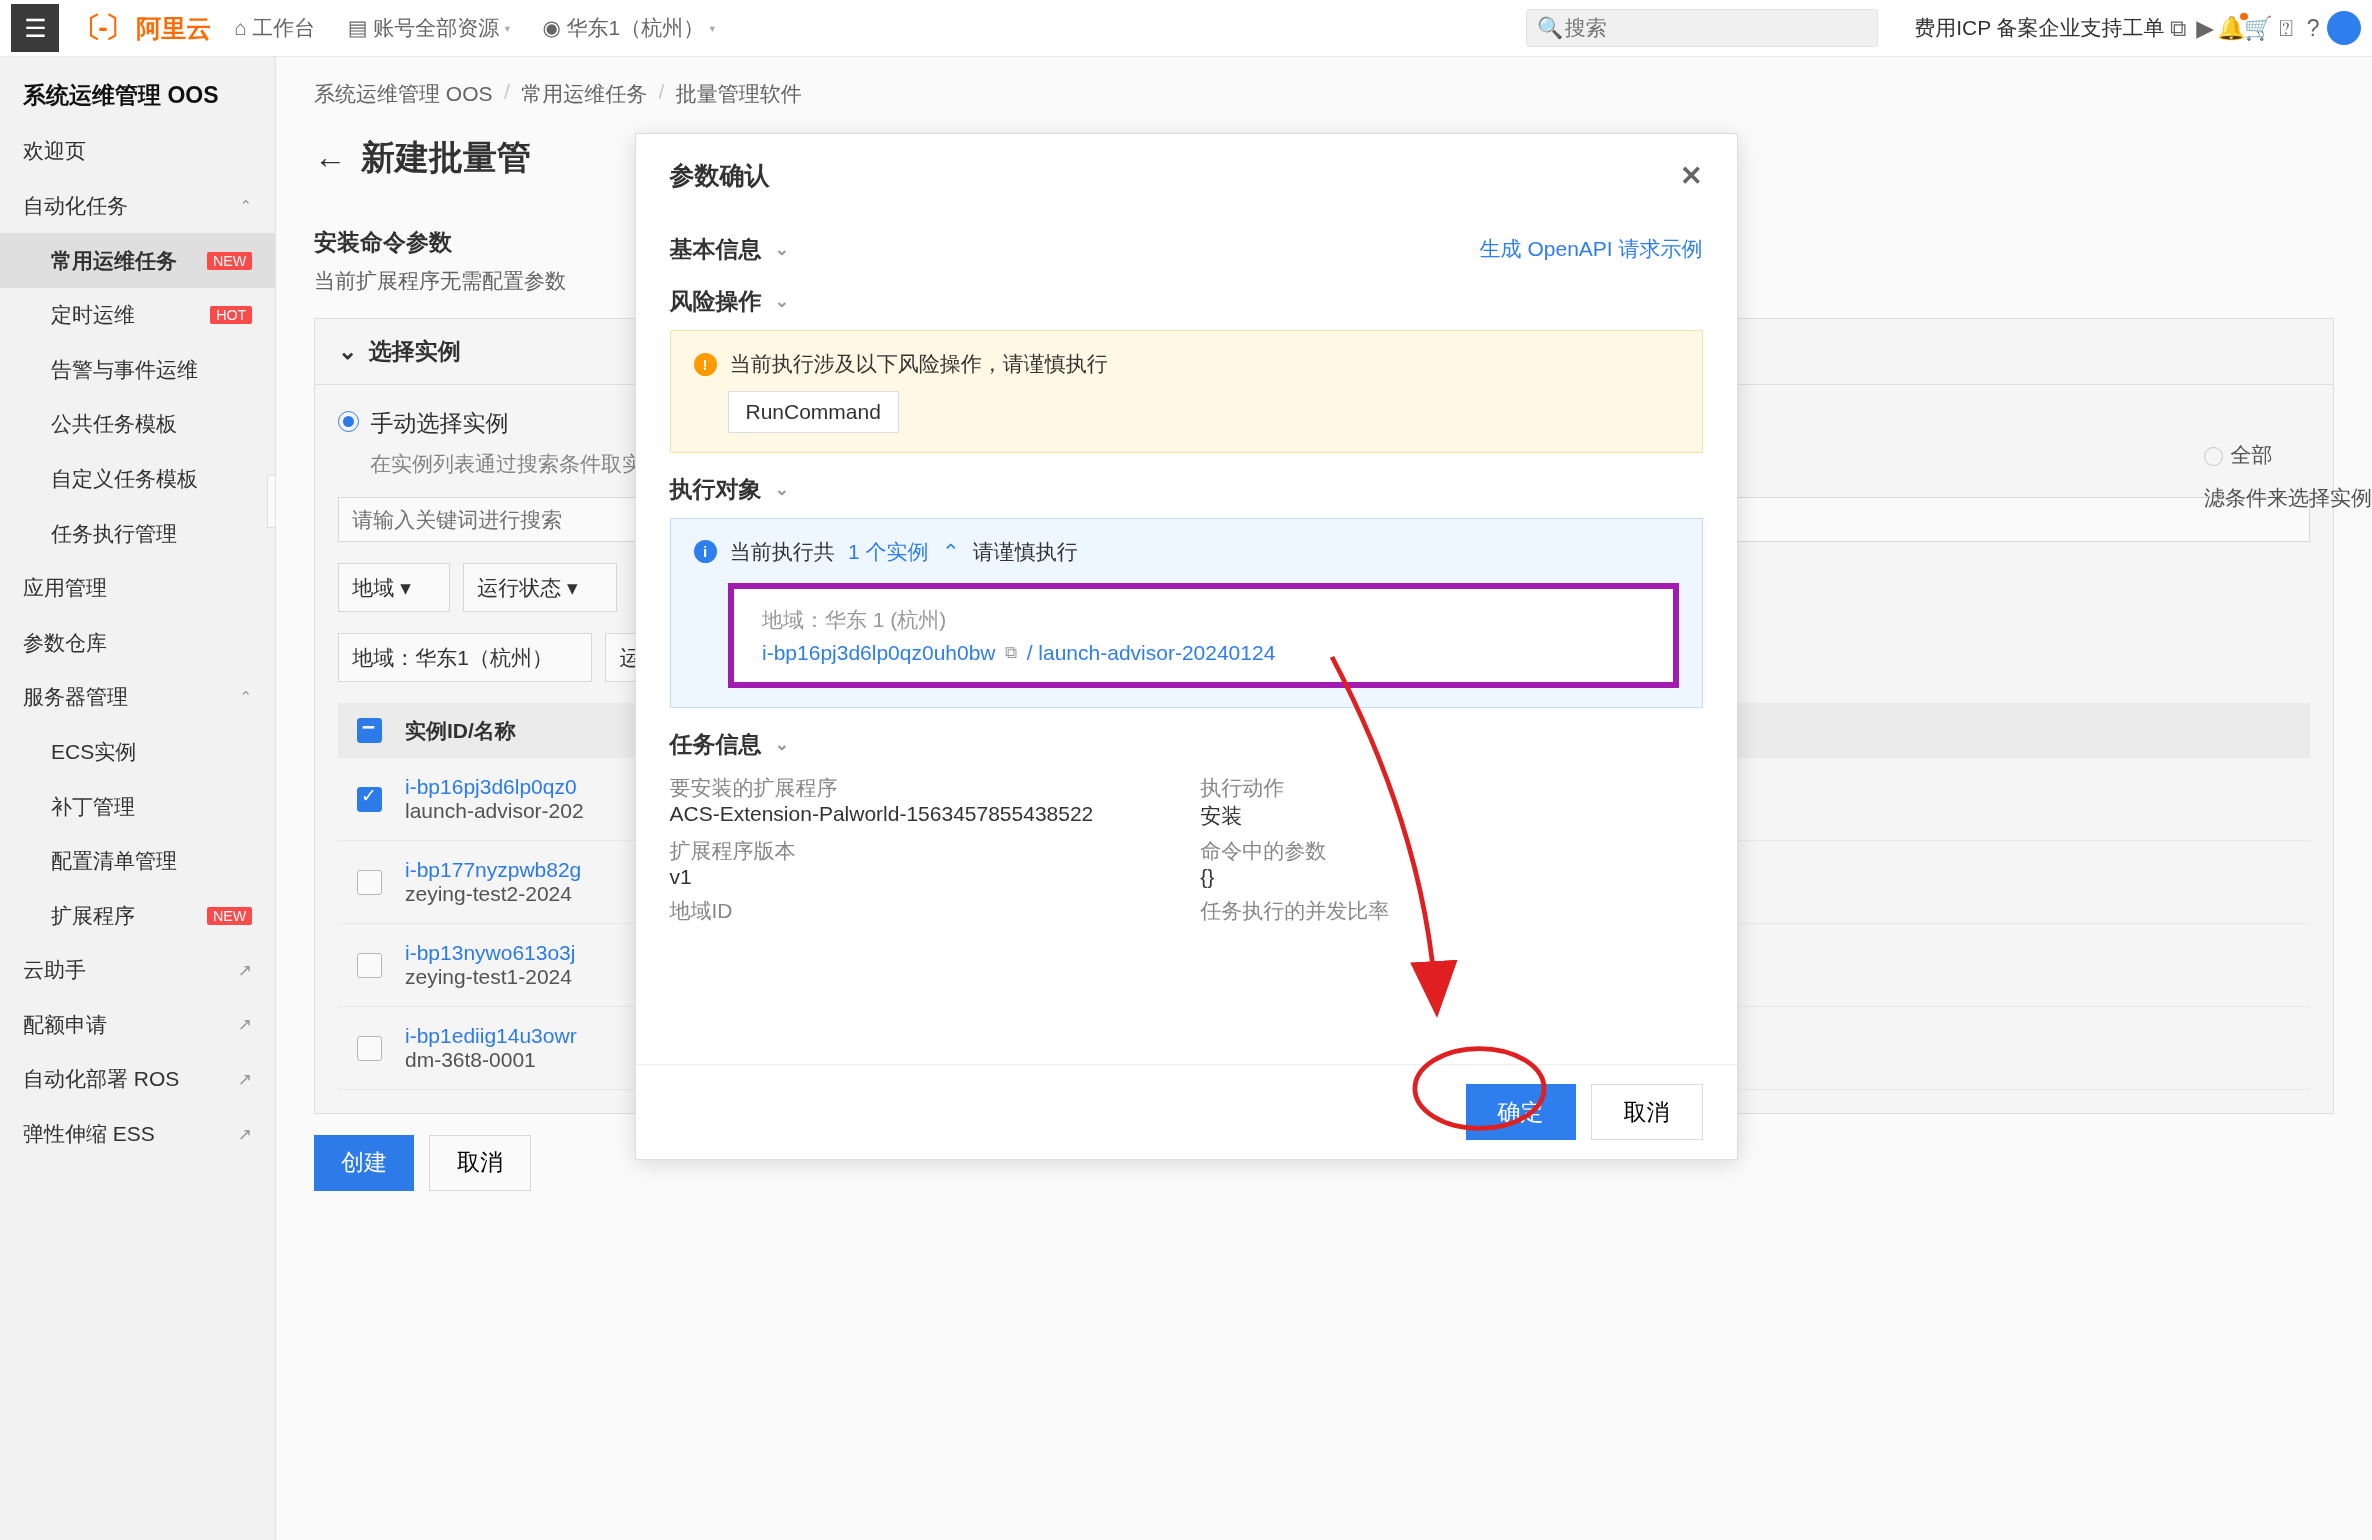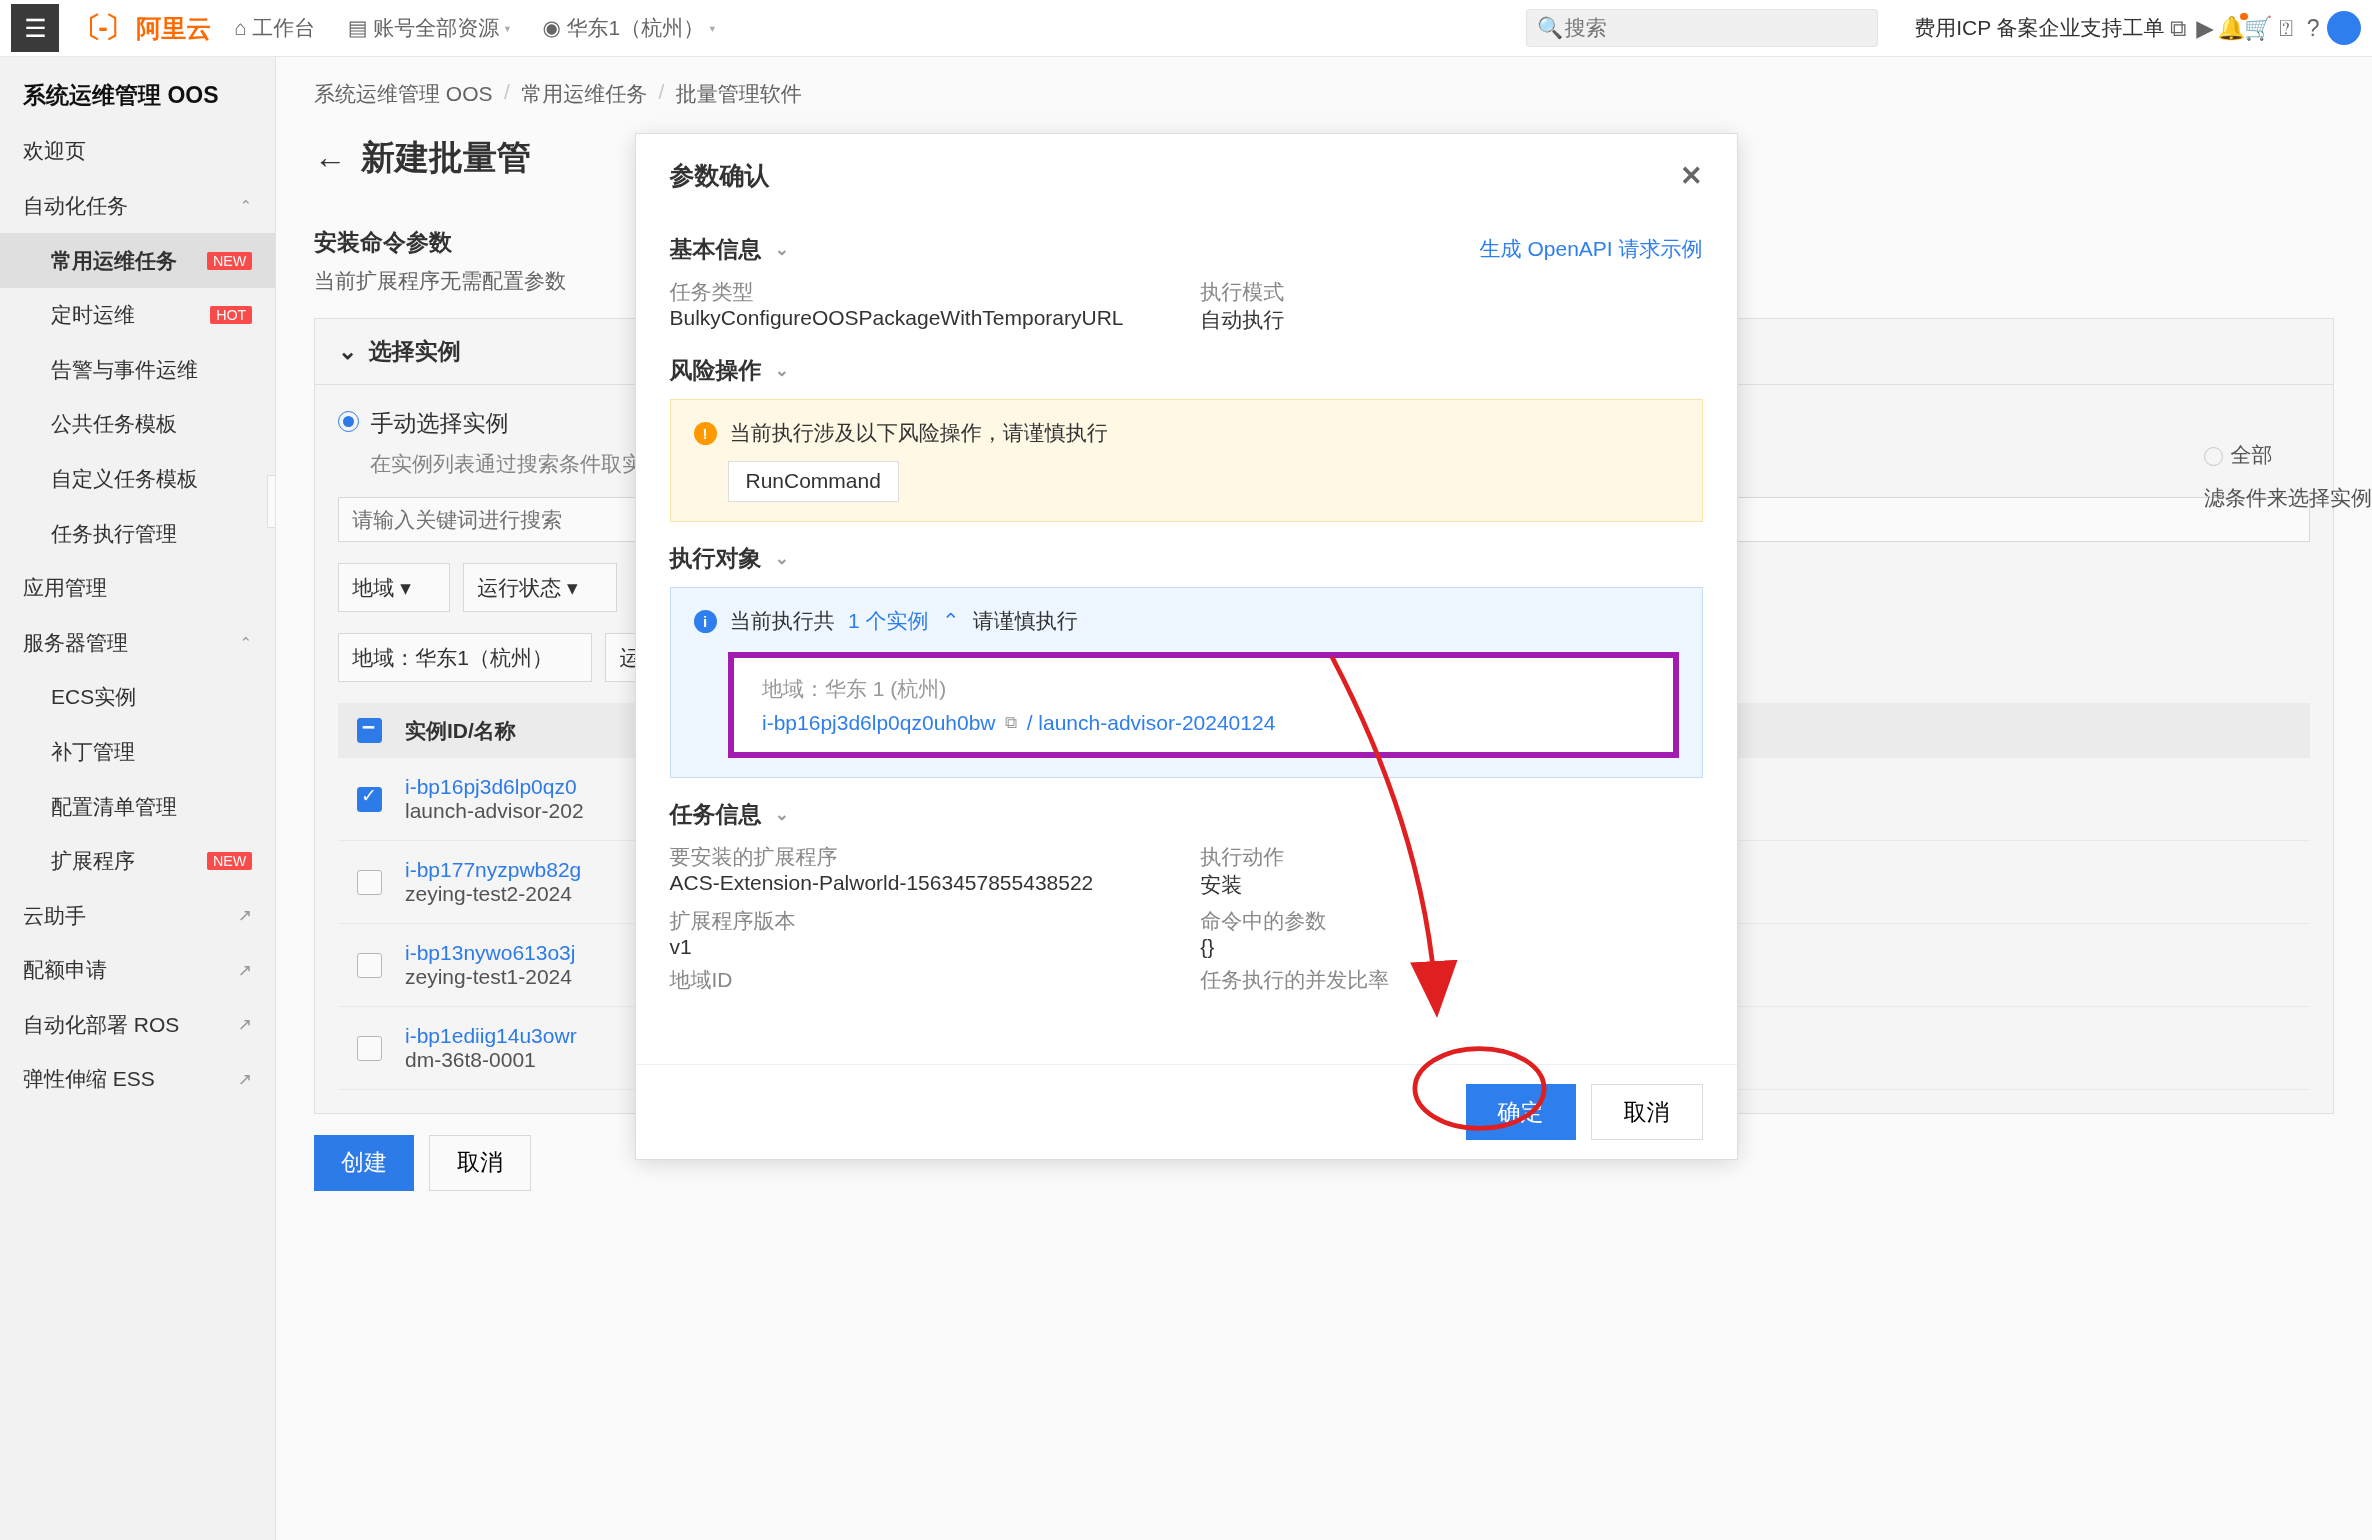--- a/index.html
+++ b/index.html
@@ -169,20 +169,23 @@
         <div class="side-item sub">
           <span>自定义任务模板</span>
         </div>
         <div class="side-item sub">
           <span>任务执行管理</span>
         </div>
         <div class="side-item">
           <span>应用管理</span>
         </div>
         <div class="side-item">
+          <span>参数仓库</span>
+        </div>
+        <div class="side-item">
           <span>服务器管理</span>
           <span class="side-chev">⌃</span>
         </div>
         <div class="side-item sub">
           <span>ECS实例</span>
         </div>
         <div class="side-item sub">
           <span>补丁管理</span>
         </div>
         <div class="side-item sub">
@@ -306,30 +309,20 @@
       <span>参数确认</span>
       <span class="modal-close">✕</span>
     </div>
     <div class="modal-body">
 
       <div class="m-section-title">
         <span>基本信息</span>
         <span class="m-chev">⌄</span>
         <span class="m-link">生成 OpenAPI 请求示例</span>
       </div>
-      <div class="m-grid">
-        <div>
-            <div class="m-label">任务类型</div>
-            <div class="m-value">BulkyConfigureOOSPackageWithTemporaryURL</div>
-          </div>
-        <div>
-            <div class="m-label">执行模式</div>
-            <div class="m-value">自动执行</div>
-          </div>
-      </div>
 
       <div class="m-section-title">
         <span>风险操作</span>
         <span class="m-chev">⌄</span>
       </div>
       <div class="warn-box">
         <div class="warn-row">
           <div class="warn-icon">!</div>
           <span>当前执行涉及以下风险操作，请谨慎执行</span>
         </div>

